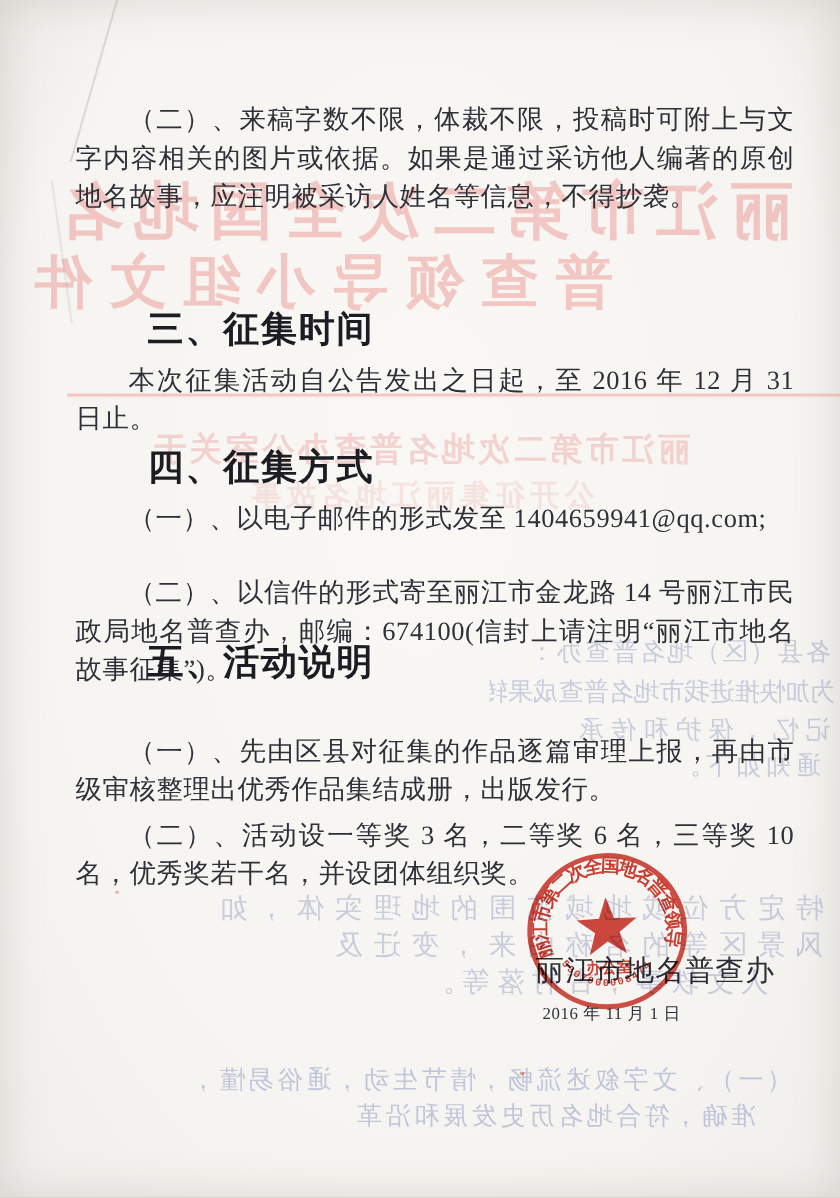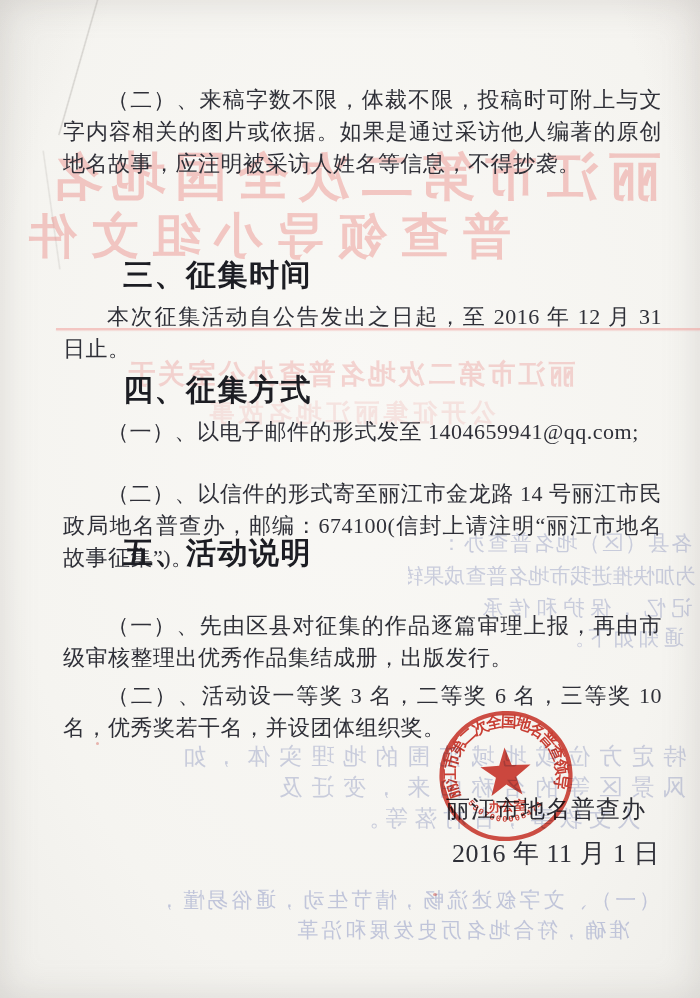--- a/index.html
+++ b/index.html
@@ -28,21 +28,21 @@
   .block{position:absolute;left:0;width:100%;}
   .para{font-size:22px;line-height:32px;letter-spacing:0.5px;color:#2f3038;
         text-align:justify;text-indent:2em;}
   .head{font-family:"Liberation Sans", sans-serif;font-weight:700;font-size:30px;
         line-height:32px;letter-spacing:1.5px;color:#1c1d23;text-indent:2em;}
   .b0{top:84px}.b1{top:189px}.b2{top:259px}.b3{top:301px}.b4{top:374px}
   .b5{top:416px}.b6{top:478px}.b7{top:537px}.b8{top:610px}.b9{top:680px}
 
   .signature{position:absolute;left:446px;top:793px;font-size:24px;letter-spacing:1px;
              color:#2f3038;z-index:6;mix-blend-mode:multiply;}
-  .dateline{position:absolute;left:452px;top:836px;font-size:26px;letter-spacing:0.5px;
+  .dateline{position:absolute;left:452px;top:836px;font-size:14px;letter-spacing:0.5px;
             color:#2f3038;z-index:6;}
 
   
   .seal{position:absolute;left:438px;top:709px;width:136px;height:134px;z-index:5;
         mix-blend-mode:multiply;opacity:0.93;transform:rotate(-3deg);}
   .seal svg{width:100%;height:100%;}
 
   
   .ghost{position:absolute;pointer-events:none;transform:scaleX(-1);white-space:nowrap;overflow:hidden;}
   .g-red-title{left:4px;top:146px;width:692px;text-align:center;

